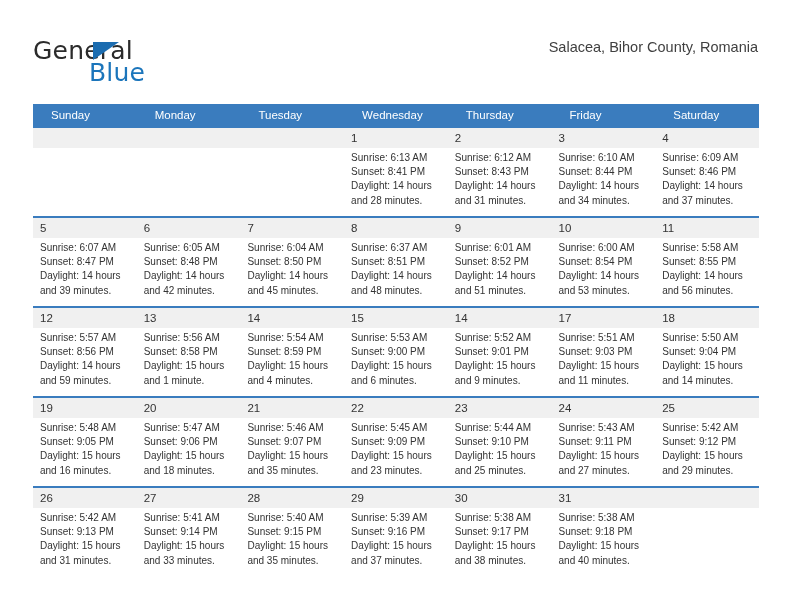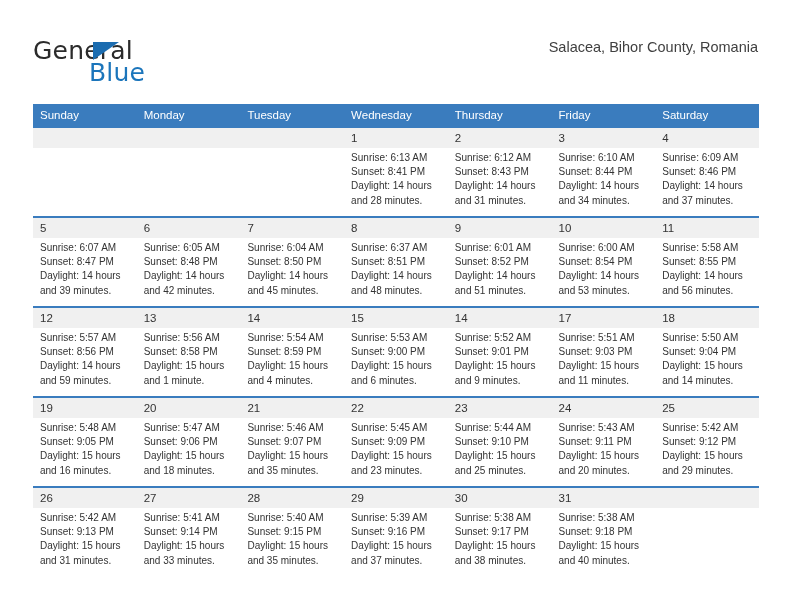--- a/index.html
+++ b/index.html
@@ -101,21 +101,21 @@
     border-collapse: collapse;
     table-layout: fixed;
     width: 726px;
   }
   table.cal th {
     background: #3a7cbe;
     color: #ffffff;
     font-size: 11.5px;
     font-weight: 400;
     text-align: left;
-    padding: 5px 0 5px 7px;
+    padding: 5px 0 5px 18px;
     height: 11px;
     border: none;
   }
   table.cal td {
     vertical-align: top;
     padding: 0;
     border: none;
     border-top: 2px solid #3a7cbe;
     height: 88px;
   }
@@ -477,21 +477,21 @@
                 </div>
               </div>
             </td>
             <td>
               <div class="cell-inner">
                 <div class="daynum">24</div>
                 <div class="cell-body">
                   <div>Sunrise: 5:43 AM</div>
                   <div>Sunset: 9:11 PM</div>
                   <div>Daylight: 15 hours</div>
-                  <div>and 20 minutes.</div>
+                  <div>and 27 minutes.</div>
                 </div>
               </div>
             </td>
             <td>
               <div class="cell-inner">
                 <div class="daynum">25</div>
                 <div class="cell-body">
                   <div>Sunrise: 5:42 AM</div>
                   <div>Sunset: 9:12 PM</div>
                   <div>Daylight: 15 hours</div>

